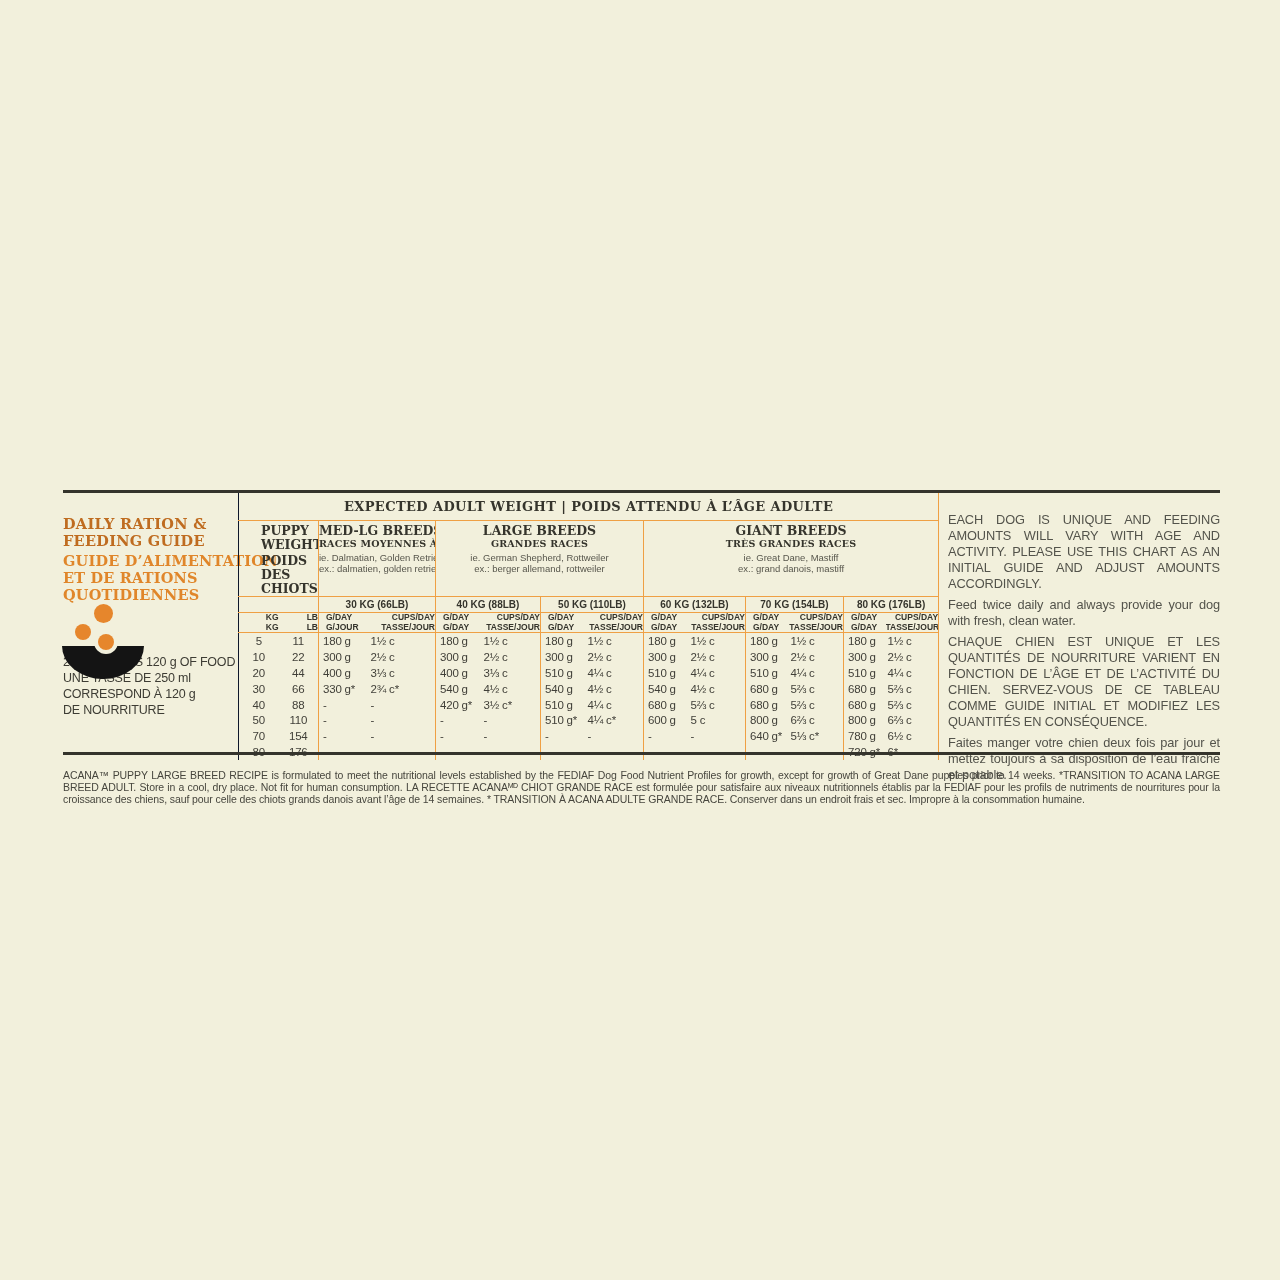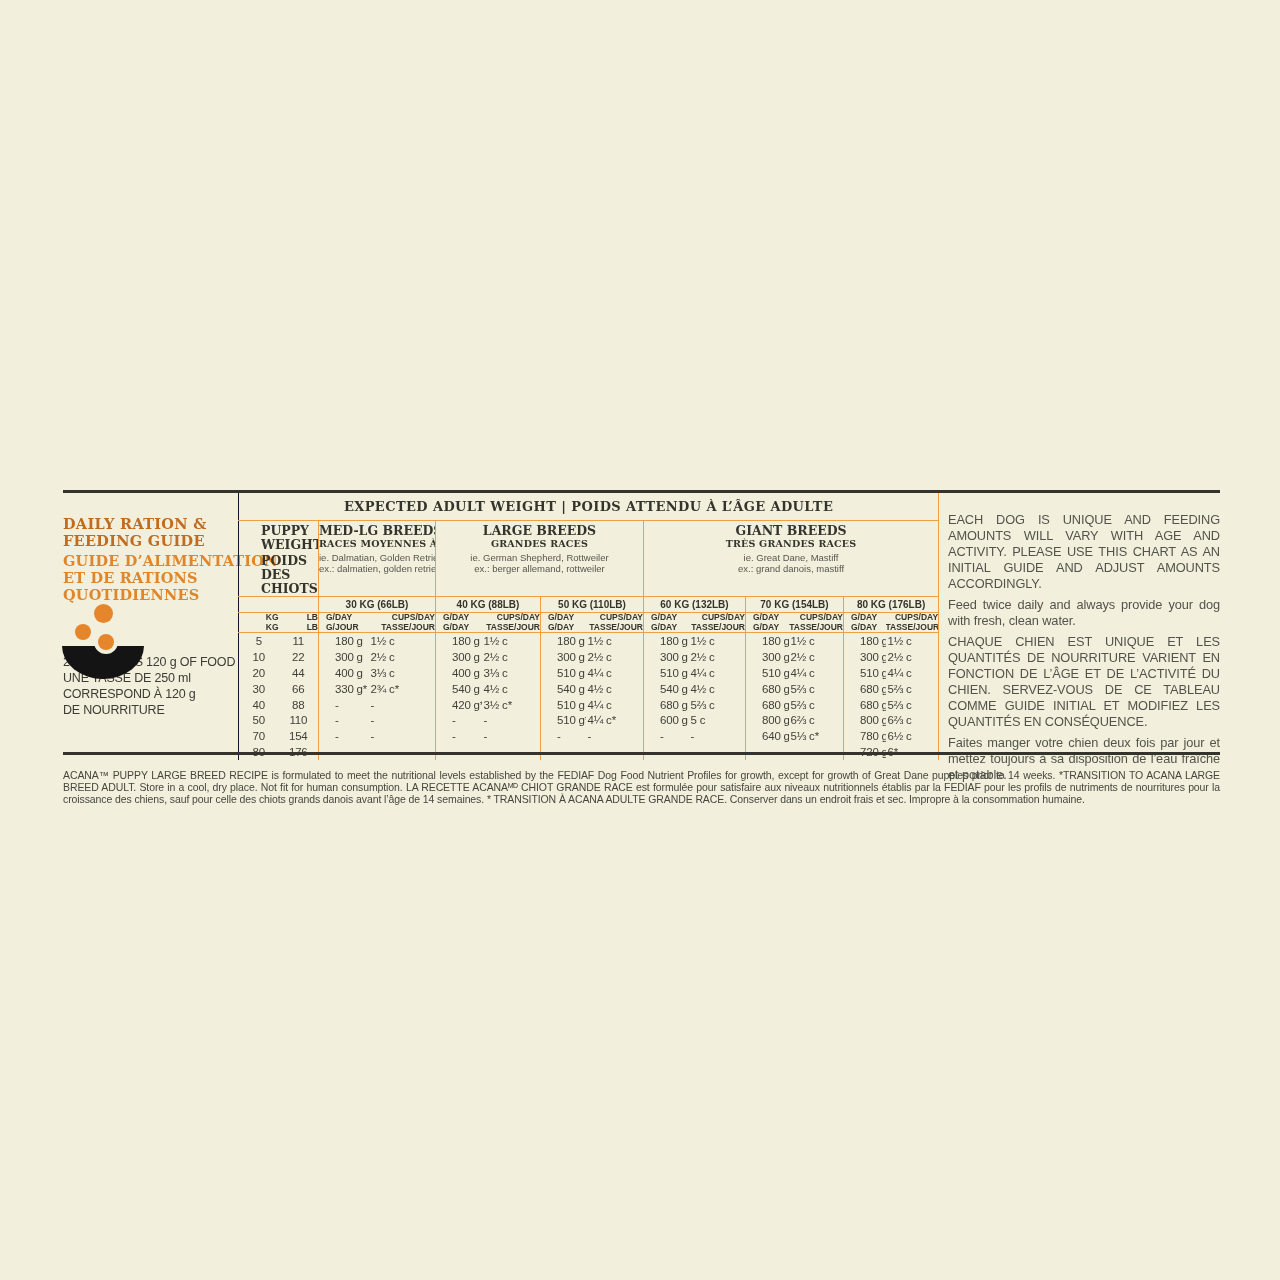--- a/index.html
+++ b/index.html
@@ -43,21 +43,21 @@
   .g-name-fr{font-family:"DejaVu Serif",serif;font-weight:bold;font-size:9.5px;line-height:11px;color:#35342c;letter-spacing:.2px;}
   .g-ex{font-size:9.5px;line-height:11px;color:#57564c;}
   .g-ex.first{margin-top:3px;}
   .r-weights td{height:15px;text-align:center;vertical-align:middle;font-weight:bold;font-size:10px;color:#35342c;}
   .r-sub td{height:19px;vertical-align:middle;font-weight:bold;font-size:8.5px;line-height:9.5px;color:#35342c;}
   .r-sub td.kg-col,.r-sub td.lb-col{text-align:right;margin-left:26px;}
   .r-sub td.g-col{text-align:left;padding-left:7px;}
   .r-sub td.cups-col{text-align:right;}
   #table-body td{height:15.9px;font-size:11.5px;color:#403f38;vertical-align:middle;letter-spacing:-.2px;}
   #table-body td.kg-col,#table-body td.lb-col{text-align:center;}
-  #table-body td.g-col{text-align:left;padding-left:16px;}
+  #table-body td.g-col{text-align:left;padding-left:4px;}
   #table-body td.cups-col{text-align:left;padding-left:2px;}
 
   
   #right-panel{position:absolute;left:948px;top:512px;width:272px;color:#53534b;}
   #right-panel p{margin:0 0 5px 0;font-size:12.8px;line-height:16px;text-align:justify;letter-spacing:-.1px;}
 
   
   #footnote{position:absolute;left:63px;top:758px;width:1157px;font-size:10.5px;line-height:12.3px;
       color:#47463e;text-align:justify;letter-spacing:-.1px;
       font-family:"Liberation Sans","DejaVu Sans",sans-serif;}

